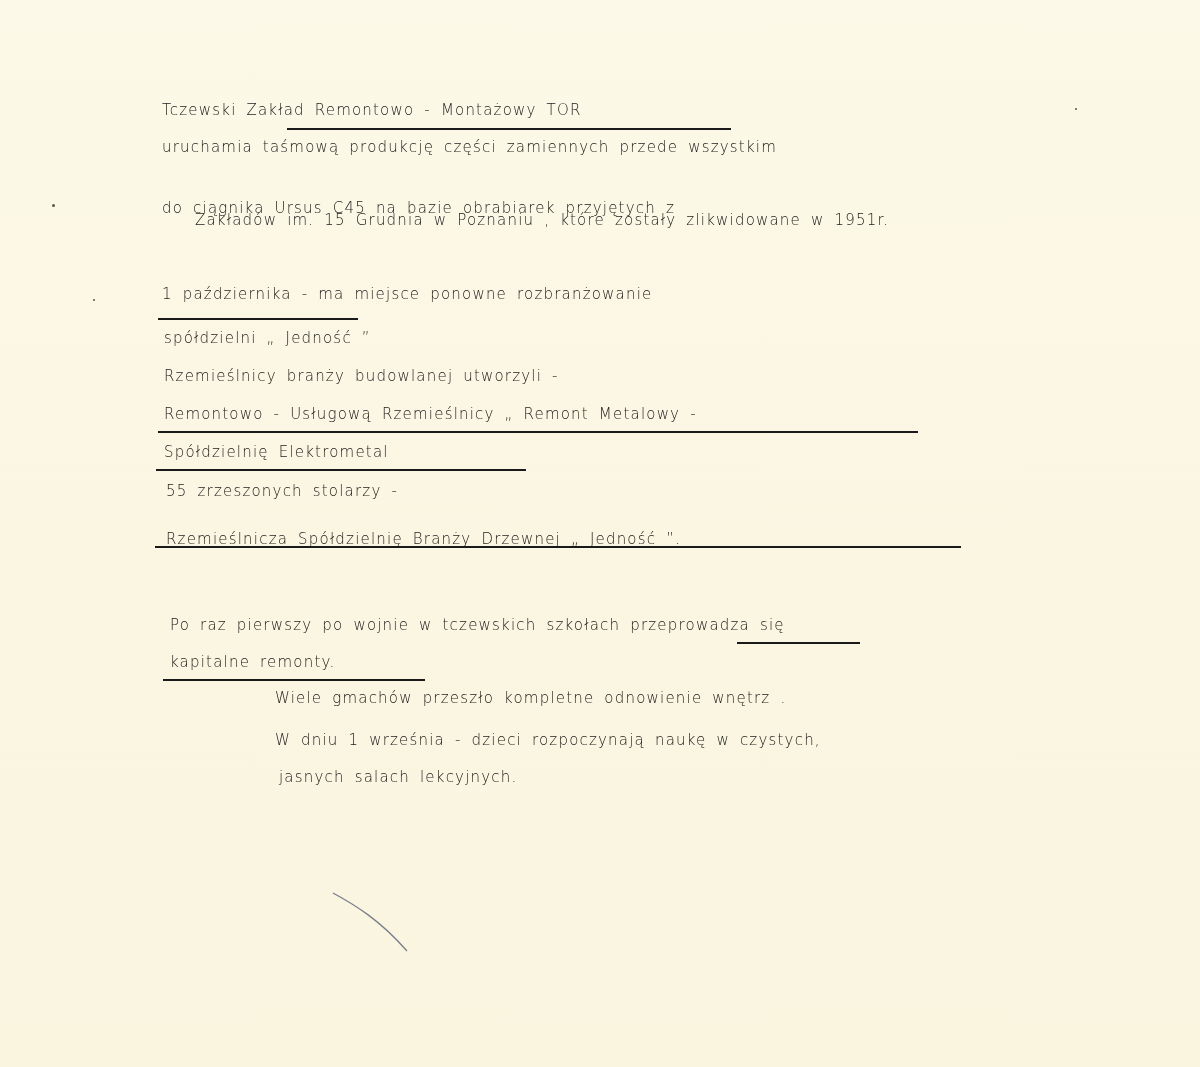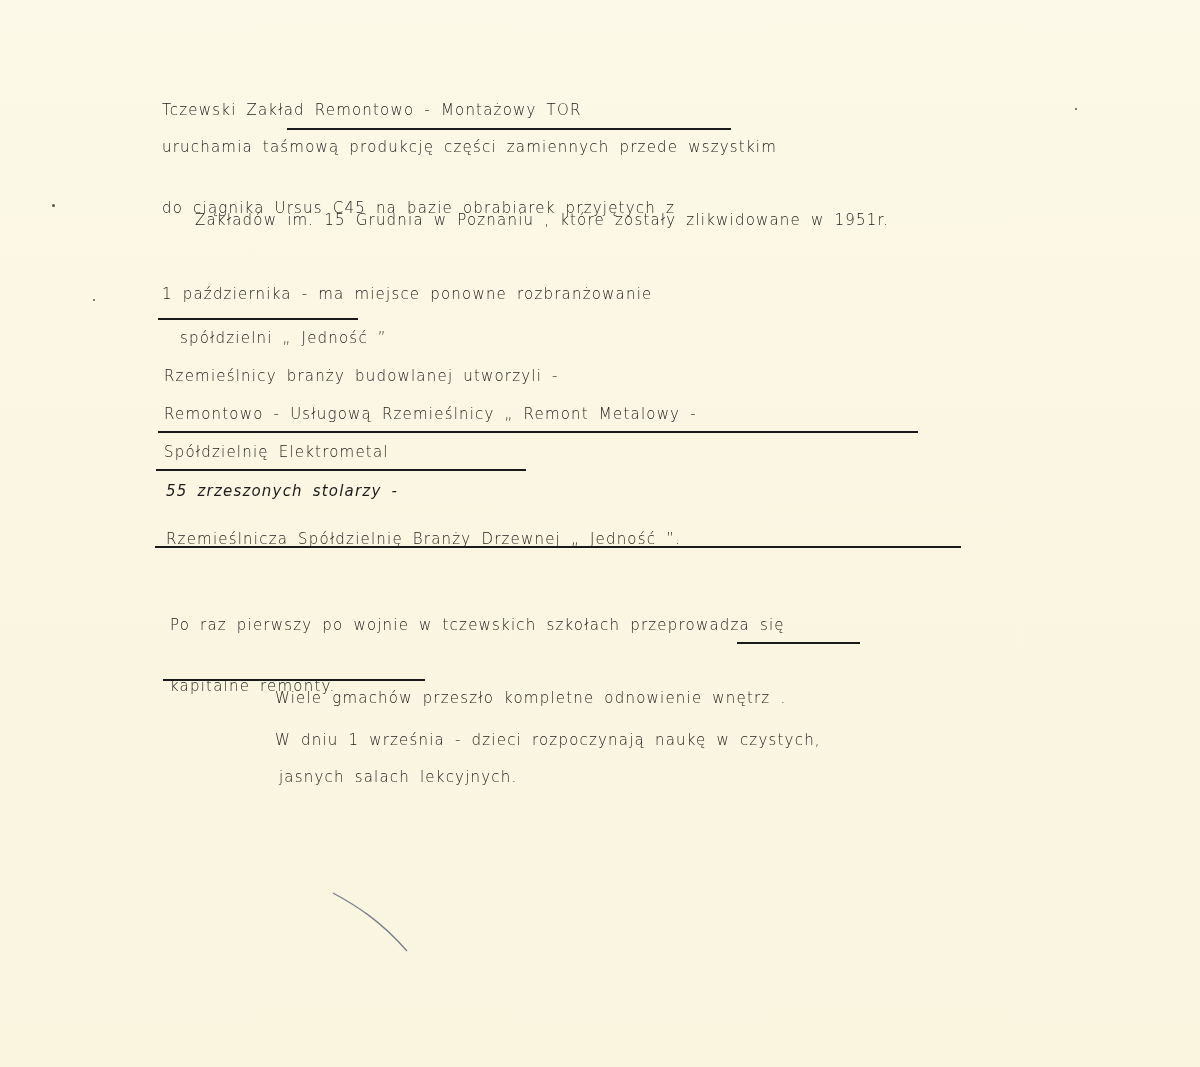--- a/index.html
+++ b/index.html
@@ -48,33 +48,33 @@
 <div class="page">
 
   <div class="line" style="left:162px; top:103px;">Tczewski Zakład Remontowo - Montażowy TOR</div>
   <div class="ul" style="left:287px; top:128px; width:444px;"></div>
   <div class="line" style="left:162px; top:140px;">uruchamia taśmową produkcję części zamiennych przede wszystkim</div>
   <div class="line" style="left:162px; top:177px;margin-top:24px;">do ciągnika Ursus C45 na bazie obrabiarek przyjętych z</div>
   <div class="line" style="left:162px; top:213px;margin-left:33px;">Zakładów im. 15 Grudnia w Poznaniu , które zostały zlikwidowane w 1951r.</div>
 
   <div class="line" style="left:162px; top:287px;">1 października - ma miejsce ponowne rozbranżowanie</div>
   <div class="ul" style="left:158px; top:318px; width:200px;"></div>
-  <div class="line" style="left:164px; top:331px;margin-left:16px;">spółdzielni „ Jedność ”</div>
+  <div class="line" style="left:164px; top:331px;">spółdzielni „ Jedność ”</div>
   <div class="line" style="left:164px; top:369px;">Rzemieślnicy branży budowlanej utworzyli -</div>
   <div class="line" style="left:164px; top:407px;">Remontowo - Usługową Rzemieślnicy „ Remont Metalowy -</div>
   <div class="ul" style="left:158px; top:431px; width:760px;"></div>
   <div class="line" style="left:164px; top:445px;">Spółdzielnię Elektrometal</div>
   <div class="ul" style="left:156px; top:469px; width:370px;"></div>
-  <div class="line" style="left:166px; top:484px;font-style:italic;">55 zrzeszonych stolarzy -</div>
+  <div class="line" style="left:166px; top:484px;">55 zrzeszonych stolarzy -</div>
   <div class="line" style="left:166px; top:532px;">Rzemieślnicza Spółdzielnię Branży Drzewnej „ Jedność ”.</div>
   <div class="ul" style="left:155px; top:546px; width:806px;"></div>
 
   <div class="line" style="left:170px; top:618px;">Po raz pierwszy po wojnie w tczewskich szkołach przeprowadza się</div>
   <div class="ul" style="left:737px; top:642px; width:123px;"></div>
-  <div class="line" style="left:170px; top:655px;margin-top:24px;">kapitalne remonty.</div>
+  <div class="line" style="left:170px; top:655px;">kapitalne remonty.</div>
   <div class="ul" style="left:163px; top:679px; width:262px;"></div>
   <div class="line" style="left:275px; top:691px;">Wiele gmachów przeszło kompletne odnowienie wnętrz .</div>
   <div class="line" style="left:275px; top:733px;">W dniu 1 września - dzieci rozpoczynają naukę w czystych,</div>
   <div class="line" style="left:279px; top:770px;">jasnych salach lekcyjnych.</div>
 
   <div class="speck" style="left:52px; top:204px;"></div>
   <div class="speck" style="left:93px; top:299px; width:2px; height:2px;"></div>
   <div class="speck" style="left:1075px; top:108px; width:2px; height:2px;"></div>
   <svg style="position:absolute; left:325px; top:885px;" width="90" height="70" viewBox="0 0 90 70">
     <path d="M8 8 C 30 20, 55 35, 82 66" stroke="#7a7f90" stroke-width="1.3" fill="none"></path>

